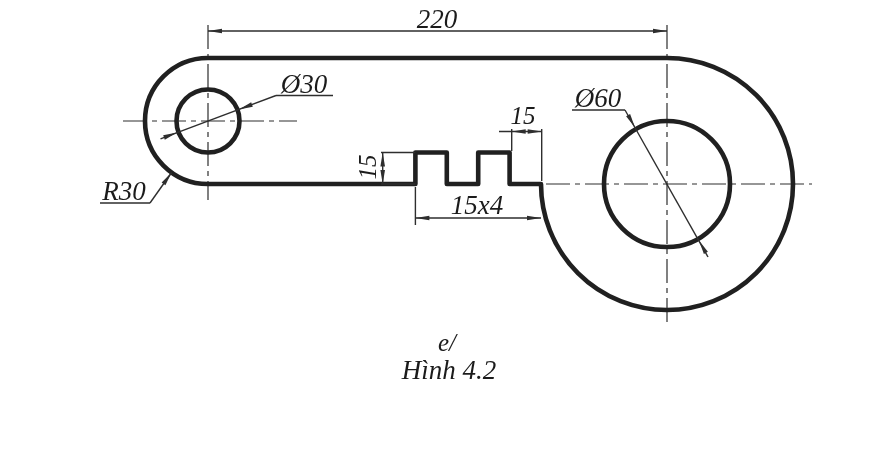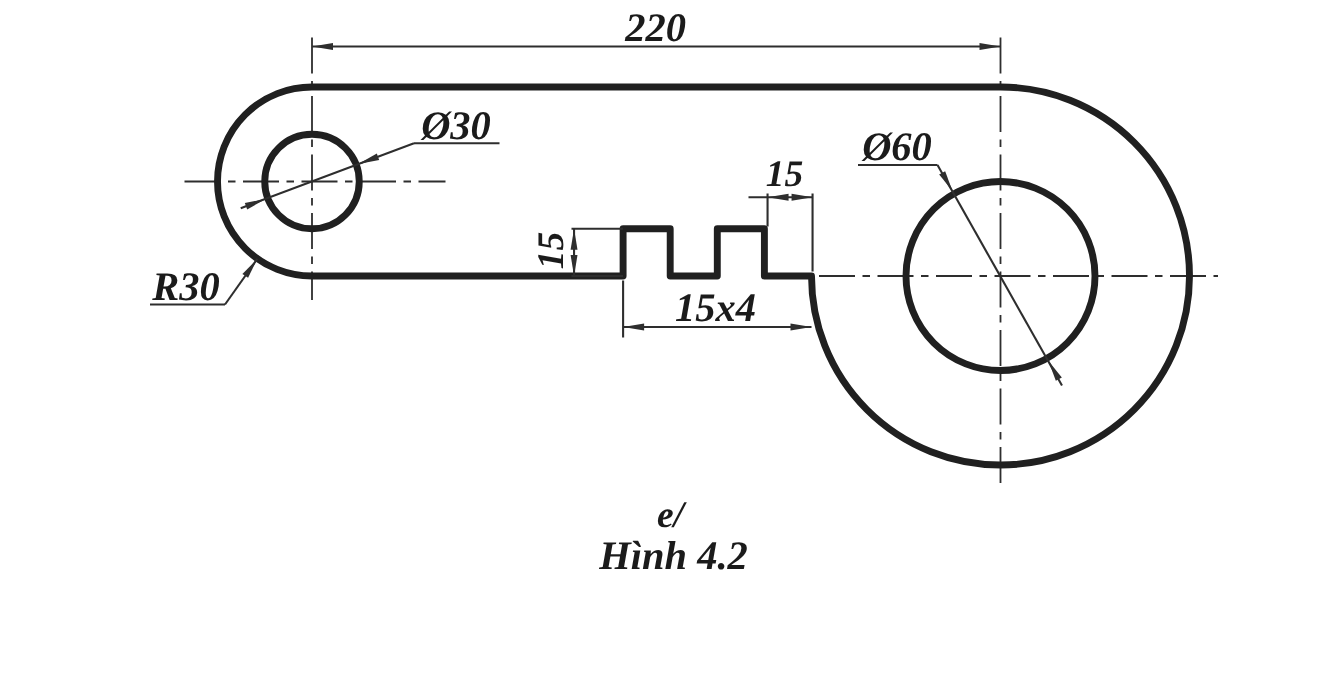--- a/index.html
+++ b/index.html
@@ -1,21 +1,20 @@
 <!DOCTYPE html>
 <html style="--color-line: #202020; --color-thin: #2e2e2e; --color-text: #1b1b1b; --color-background: #ffffff;"><head>
 <meta charset="utf-8">
 <style>
   html,body{margin:0;padding:0;background:#ffffff;}
   .canvas{
     position:relative;
     width:880px;height:464px;
     background:var(--color-background,#ffffff);
     overflow:hidden;
-    font-weight:bold;
   }
   svg{display:block;}
   svg text{
     font-family:"Liberation Serif", serif;
     font-style:italic;
     fill:var(--color-text,#1b1b1b);
   }
   .thick{stroke:var(--color-line,#202020);stroke-width:4.6;fill:none;stroke-linejoin:round;stroke-linecap:round;}
   .thin{stroke:var(--color-thin,#2e2e2e);stroke-width:1.4;fill:none;stroke-linecap:butt;}
   .center{stroke:var(--color-thin,#2e2e2e);stroke-width:1.2;fill:none;stroke-dasharray:24 5 5 5;}

